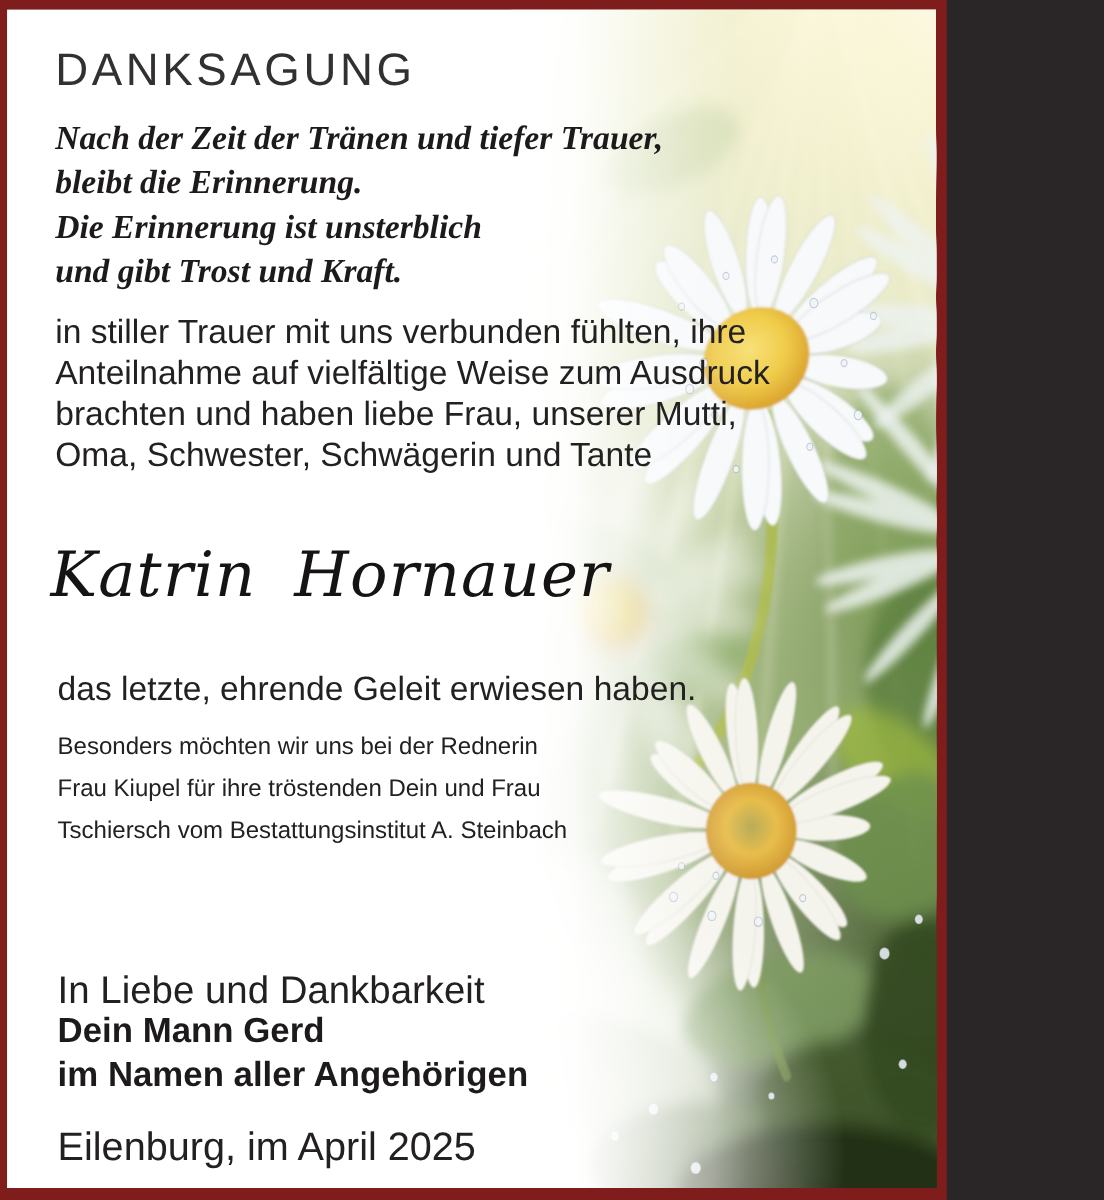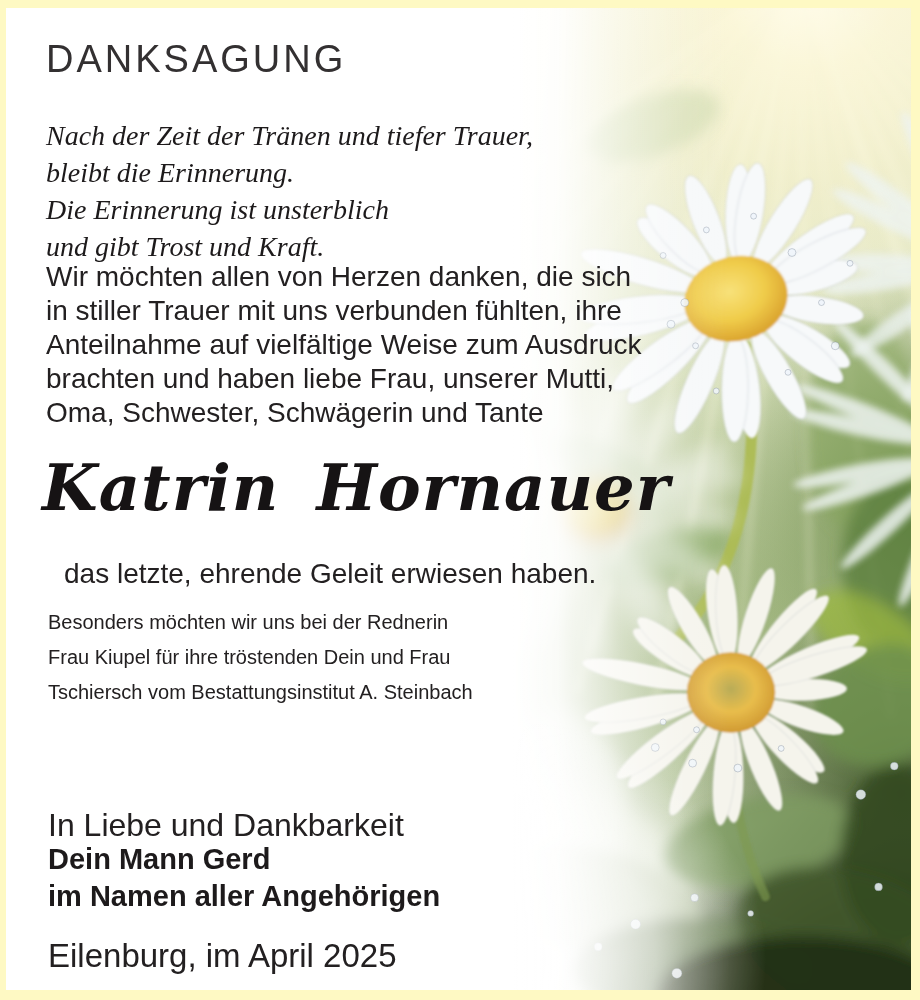--- a/index.html
+++ b/index.html
@@ -1,16 +1,16 @@
 <!DOCTYPE html>
 <html><head>
 <meta charset="utf-8">
 <style>
   html,body{margin:0;padding:0;background:#2a2526;}
-  .page{position:relative;width:920px;height:1000px;background:#fef9c3;overflow:hidden;
+  .page{position:relative;width:789px;height:1000px;background:#7f1d1d;overflow:hidden;
         font-family:"Liberation Sans","DejaVu Sans",sans-serif;}
   .canvas{position:absolute;left:6px;top:8px;right:9px;bottom:10px;background:#ffffff;overflow:hidden;}
 
   
   .photo{position:absolute;top:0;bottom:0;left:420px;right:0;
     background-image:
       radial-gradient(circle at 384px -30px, rgba(255,252,236,.96) 0px, rgba(253,247,215,.8) 90px, rgba(250,242,200,.45) 210px, rgba(248,240,198,0) 360px),
       radial-gradient(ellipse 430px 310px at 100% 103%, #1c2a12 0%, #27391a 38%, rgba(31,44,20,0) 72%),
       radial-gradient(ellipse 300px 270px at 98% 80%, rgba(54,77,33,.9) 0%, rgba(54,77,33,0) 75%),
       radial-gradient(ellipse 270px 320px at 104% 50%, rgba(98,130,62,.9) 0%, rgba(98,130,62,0) 78%),
@@ -22,25 +22,25 @@
   .white-fade{position:absolute;inset:0;pointer-events:none;
     background-image:
       radial-gradient(ellipse 430px 330px at 47% 97%, rgba(255,255,255,.96) 0%, rgba(255,255,255,.55) 52%, rgba(255,255,255,0) 78%),
       linear-gradient(90deg,#ffffff 0%,#ffffff 56%,rgba(255,255,255,.92) 61%,rgba(255,255,255,.5) 68%,rgba(255,255,255,.12) 75%,rgba(255,255,255,0) 80%);
   }
 
   
   .txt{position:absolute;color:#232021;}
   .title{top:30px;left:40px;font-size:38px;font-weight:400;letter-spacing:3px;color:#333031;}
   .epigraph{top:89px;left:40px;font-family:"Liberation Serif","DejaVu Serif",serif;
-            font-style:italic;font-weight:400;font-size:28px;line-height:37px;color:#1d1a1b;margin-top:20px;}
+            font-style:italic;font-weight:700;font-size:28px;line-height:37px;color:#1d1a1b;}
   .intro{top:252px;left:40px;font-size:28px;line-height:34px;}
   .name{top:442px;left:36px;font-family:"DejaVu Serif","Liberation Serif",serif;
-        font-style:italic;font-weight:700;font-size:64px;letter-spacing:1px;word-spacing:14px;color:#161314;}
-  .after-name{top:550px;left:42px;font-size:28px;margin-left:16px;}
+        font-style:italic;font-weight:400;font-size:52px;letter-spacing:1px;word-spacing:14px;color:#161314;}
+  .after-name{top:550px;left:42px;font-size:28px;}
   .thanks{top:597px;left:42px;font-size:20px;line-height:35px;}
   .closing{top:799px;left:42px;font-size:32px;}
   .signature{top:833px;left:42px;font-size:29px;line-height:37px;font-weight:700;color:#1d1a1b;}
   .place-date{top:929px;left:42px;font-size:33px;}
 </style>
 </head>
 <body>
 
 <div class="page">
   <div class="canvas">
@@ -276,21 +276,20 @@
     <div class="txt title">DANKSAGUNG</div>
 
     <div class="txt epigraph">
       <div>Nach der Zeit der Tränen und tiefer Trauer,</div>
       <div>bleibt die Erinnerung.</div>
       <div>Die Erinnerung ist unsterblich</div>
       <div>und gibt Trost und Kraft.</div>
     </div>
 
     <div class="txt intro">
-      <div>Wir möchten allen von Herzen danken, die sich</div>
       <div>in stiller Trauer mit uns verbunden fühlten, ihre</div>
       <div>Anteilnahme auf vielfältige Weise zum Ausdruck</div>
       <div>brachten und haben liebe Frau, unserer Mutti,</div>
       <div>Oma, Schwester, Schwägerin und Tante</div>
     </div>
 
     <div class="txt name">Katrin Hornauer</div>
 
     <div class="txt after-name">das letzte, ehrende Geleit erwiesen haben.</div>
 

